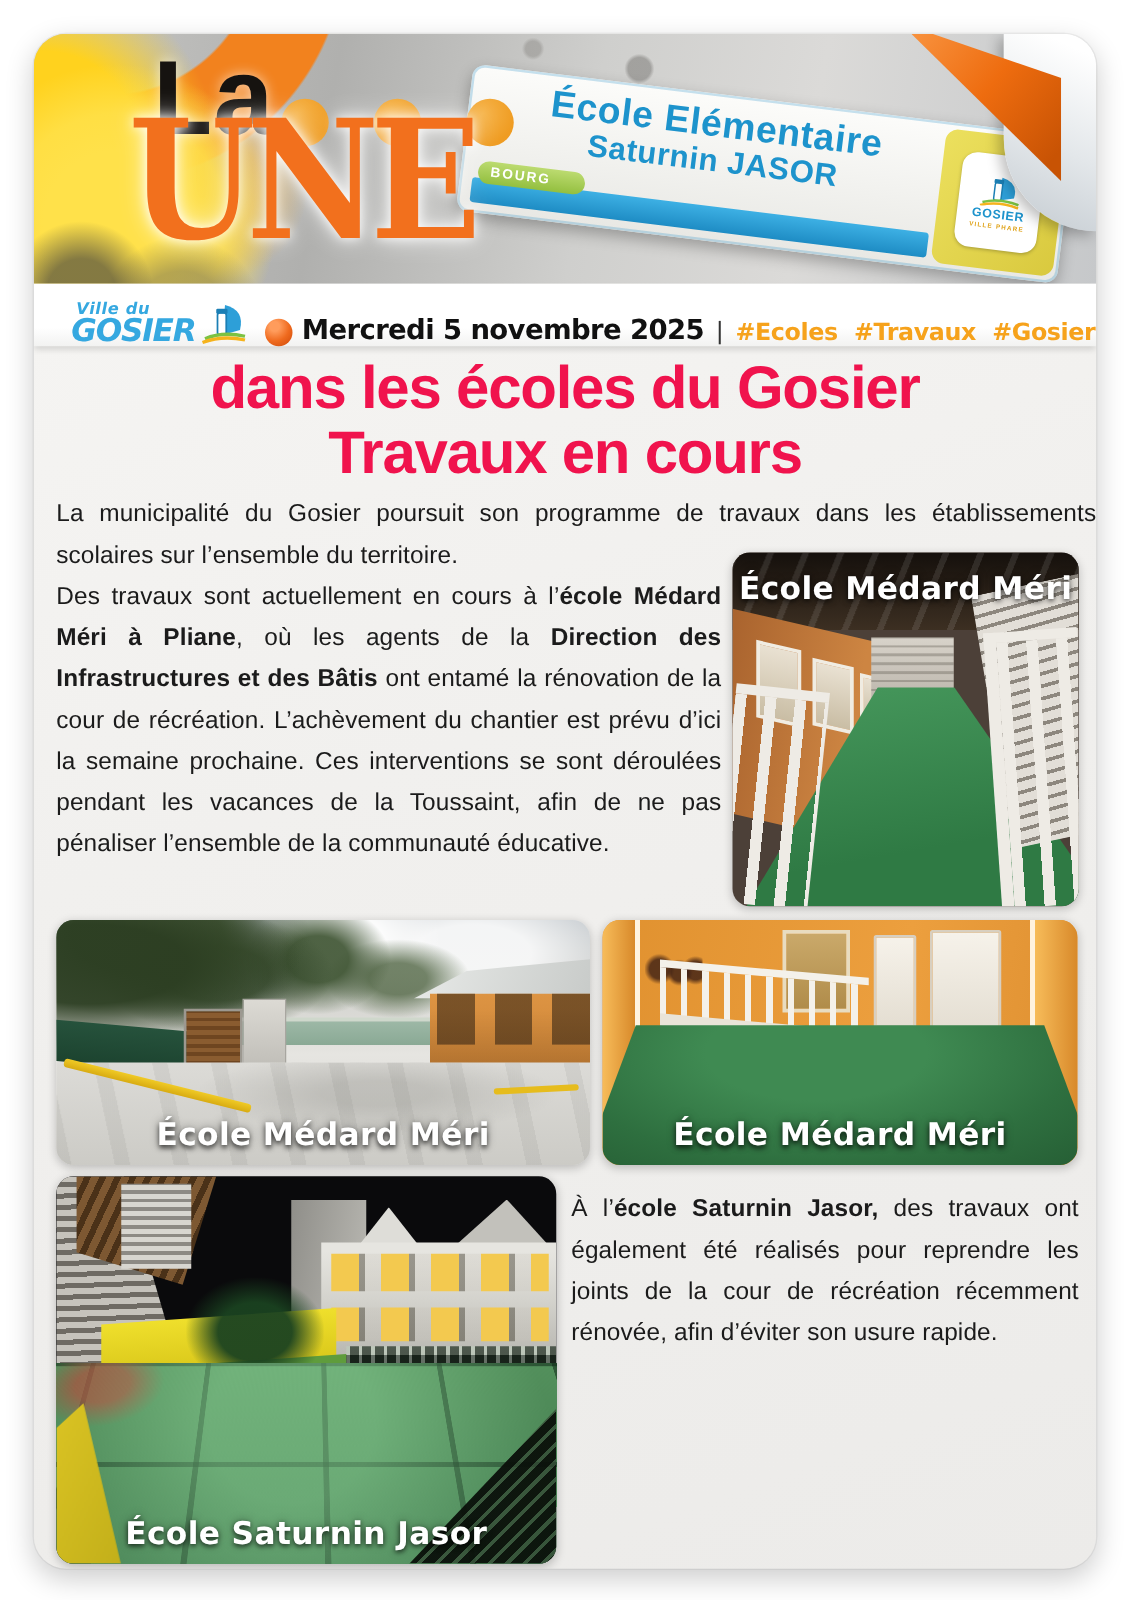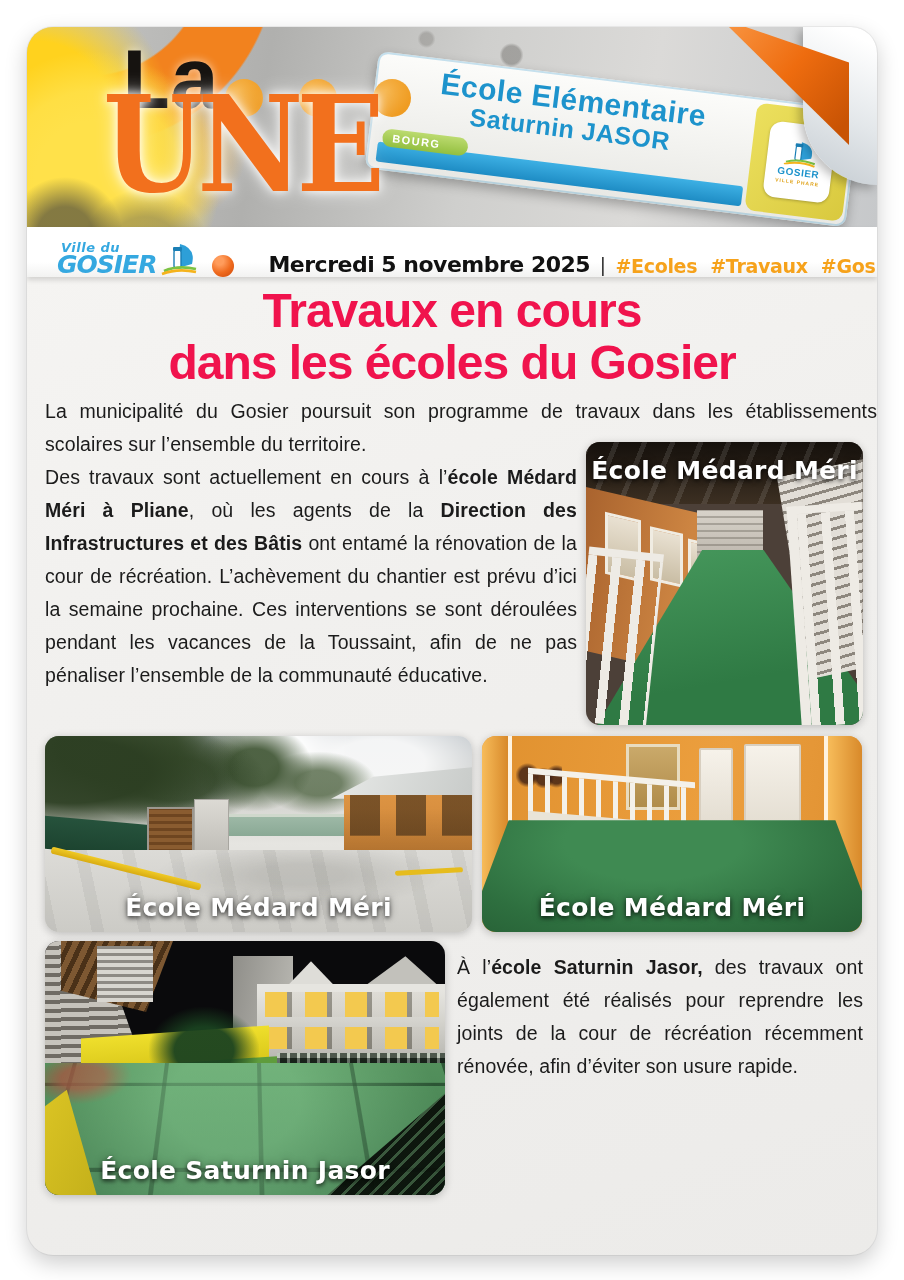--- a/index.html
+++ b/index.html
@@ -76,21 +76,21 @@
     background:linear-gradient(#ffffff 70%,#f2f2f1); box-shadow:0 3px 5px rgba(0,0,0,.14);
     display:flex; align-items:flex-end; padding:0 14px 0 30px; white-space:nowrap; }
   .gosier-logo { display:flex; align-items:center; gap:2px; margin-right:14px; }
   .gosier-logo-text { display:flex; flex-direction:column; line-height:.9; color:#35a8e0;
     font-family:"DejaVu Sans", sans-serif; font-weight:700; font-style:italic; }
   .gosier-top { font-size:13px; letter-spacing:.5px; padding-left:4px; }
   .gosier-name { font-size:25px; letter-spacing:-1px; }
   .dot-icon { width:22px; height:22px; border-radius:50%; margin-right:7px; flex:0 0 auto;
     background:radial-gradient(circle at 35% 28%, #ff9c5c 0 18%, #ef6a1e 55%, #cc4708 100%); }
   .date-text { font-family:"DejaVu Sans", sans-serif; font-weight:700; font-size:22px;
-    color:#111; letter-spacing:-.5px;margin-left:27px; }
+    color:#111; letter-spacing:-.5px; }
   .date-sep { margin:0 10px; color:#333; font-size:20px; font-weight:400; }
   .hashtags { display:flex; gap:13px; font-family:"DejaVu Sans", sans-serif;
     font-weight:700; font-size:19px; color:#f6a21b; letter-spacing:-.3px; }
 
   
   .headline { position:absolute; top:258px; left:0; right:0; text-align:center;
     color:#f0134d; font-weight:700; font-size:48px; line-height:1.08; letter-spacing:-1px; }
 
   
   .bodytext { font-size:19.5px; line-height:33px; color:#1b1b1b; text-align:justify;
@@ -197,21 +197,21 @@
   .gf-door { position:absolute; background:linear-gradient(#f6f2ea,#e4ded2); border:2px solid #d8cfc0; border-radius:2px; }
   .gf-door1 { left:57%; top:6%; width:9%; height:38%; }
   .gf-door2 { left:69%; top:4%; width:15%; height:42%; }
   .gf-floor { position:absolute; left:0; right:0; bottom:0; height:57%;
     background:radial-gradient(ellipse at 45% 20%, #3f8a52 0 30%, #2e6f3f 70%, #265f35 100%);
     clip-path:polygon(7% 0, 93% 0, 104% 100%, -4% 100%); }
   .gf-step { position:absolute; left:12%; top:42%; width:44%; height:5%;
     background:#e9e4d8; transform:skewY(5deg); }
 
   
-  .fig-night { top:914px; left:18px; width:400px; height:254px; background:#0a0a0c; }
+  .fig-night { top:914px; left:18px; width:400px; height:310px; background:#0a0a0c; }
   .nt-bldg-r { position:absolute; right:0; top:17%; width:47%; height:29%;
     background:linear-gradient(#e6e5e0 0 8%, #d4d3cd 50%, #b9b8b2 100%); }
   .nt-winrow { position:absolute; left:4%; right:3%; height:34%;
     background-image:repeating-linear-gradient(90deg, #f3c94f 0 22px, rgba(60,55,40,.45) 22px 27px, rgba(200,195,185,.25) 27px 40px); }
   .nt-winrow-top { top:10%; } .nt-winrow-bot { top:58%; height:30%; }
   .nt-gable1 { position:absolute; left:58%; top:8%; width:17%; height:14%;
     background:#deddd8; clip-path:polygon(0 100%, 50% 0, 100% 100%); }
   .nt-gable2 { position:absolute; right:0; top:6%; width:22%; height:14%;
     background:#c2c1bb; clip-path:polygon(0 100%, 55% 0, 100% 100%); }
   .nt-bldg-c { position:absolute; left:47%; top:6%; width:15%; height:30%;
@@ -317,22 +317,22 @@
       <span class="date-sep">|</span>
       <div class="hashtags">
         <span>#Ecoles</span>
         <span>#Travaux</span>
         <span>#Gosier</span>
 
       </div>
     </div>
 
     <h1 class="headline">
+      <span style="display:block">dans les écoles du Gosier</span>
       <span style="display:block">Travaux en cours</span>
-      <span style="display:block">dans les écoles du Gosier</span>
     </h1>
 
     <p class="bodytext intro">La municipalité du Gosier poursuit son programme de travaux dans les établissements scolaires sur l’ensemble du territoire.</p>
     <p class="bodytext p-medard"><span>Des travaux sont actuellement en cours à l’</span><span class="b">école Médard Méri à Pliane</span><span>, où les agents de la </span><span class="b">Direction des Infrastructures et des Bâtis</span><span> ont entamé la rénovation de la cour de récréation. L’achèvement du chantier est prévu d’ici la semaine prochaine. Ces interventions se sont déroulées pendant les vacances de la Toussaint, afin de ne pas pénaliser l’ensemble de la communauté éducative.</span></p>
 
     <figure class="fig-corridor">
       <div class="cor-roof"></div>
       <div class="cor-wall"></div>
       <div class="cor-frame cor-f1"></div>
       <div class="cor-frame cor-f2"></div>

